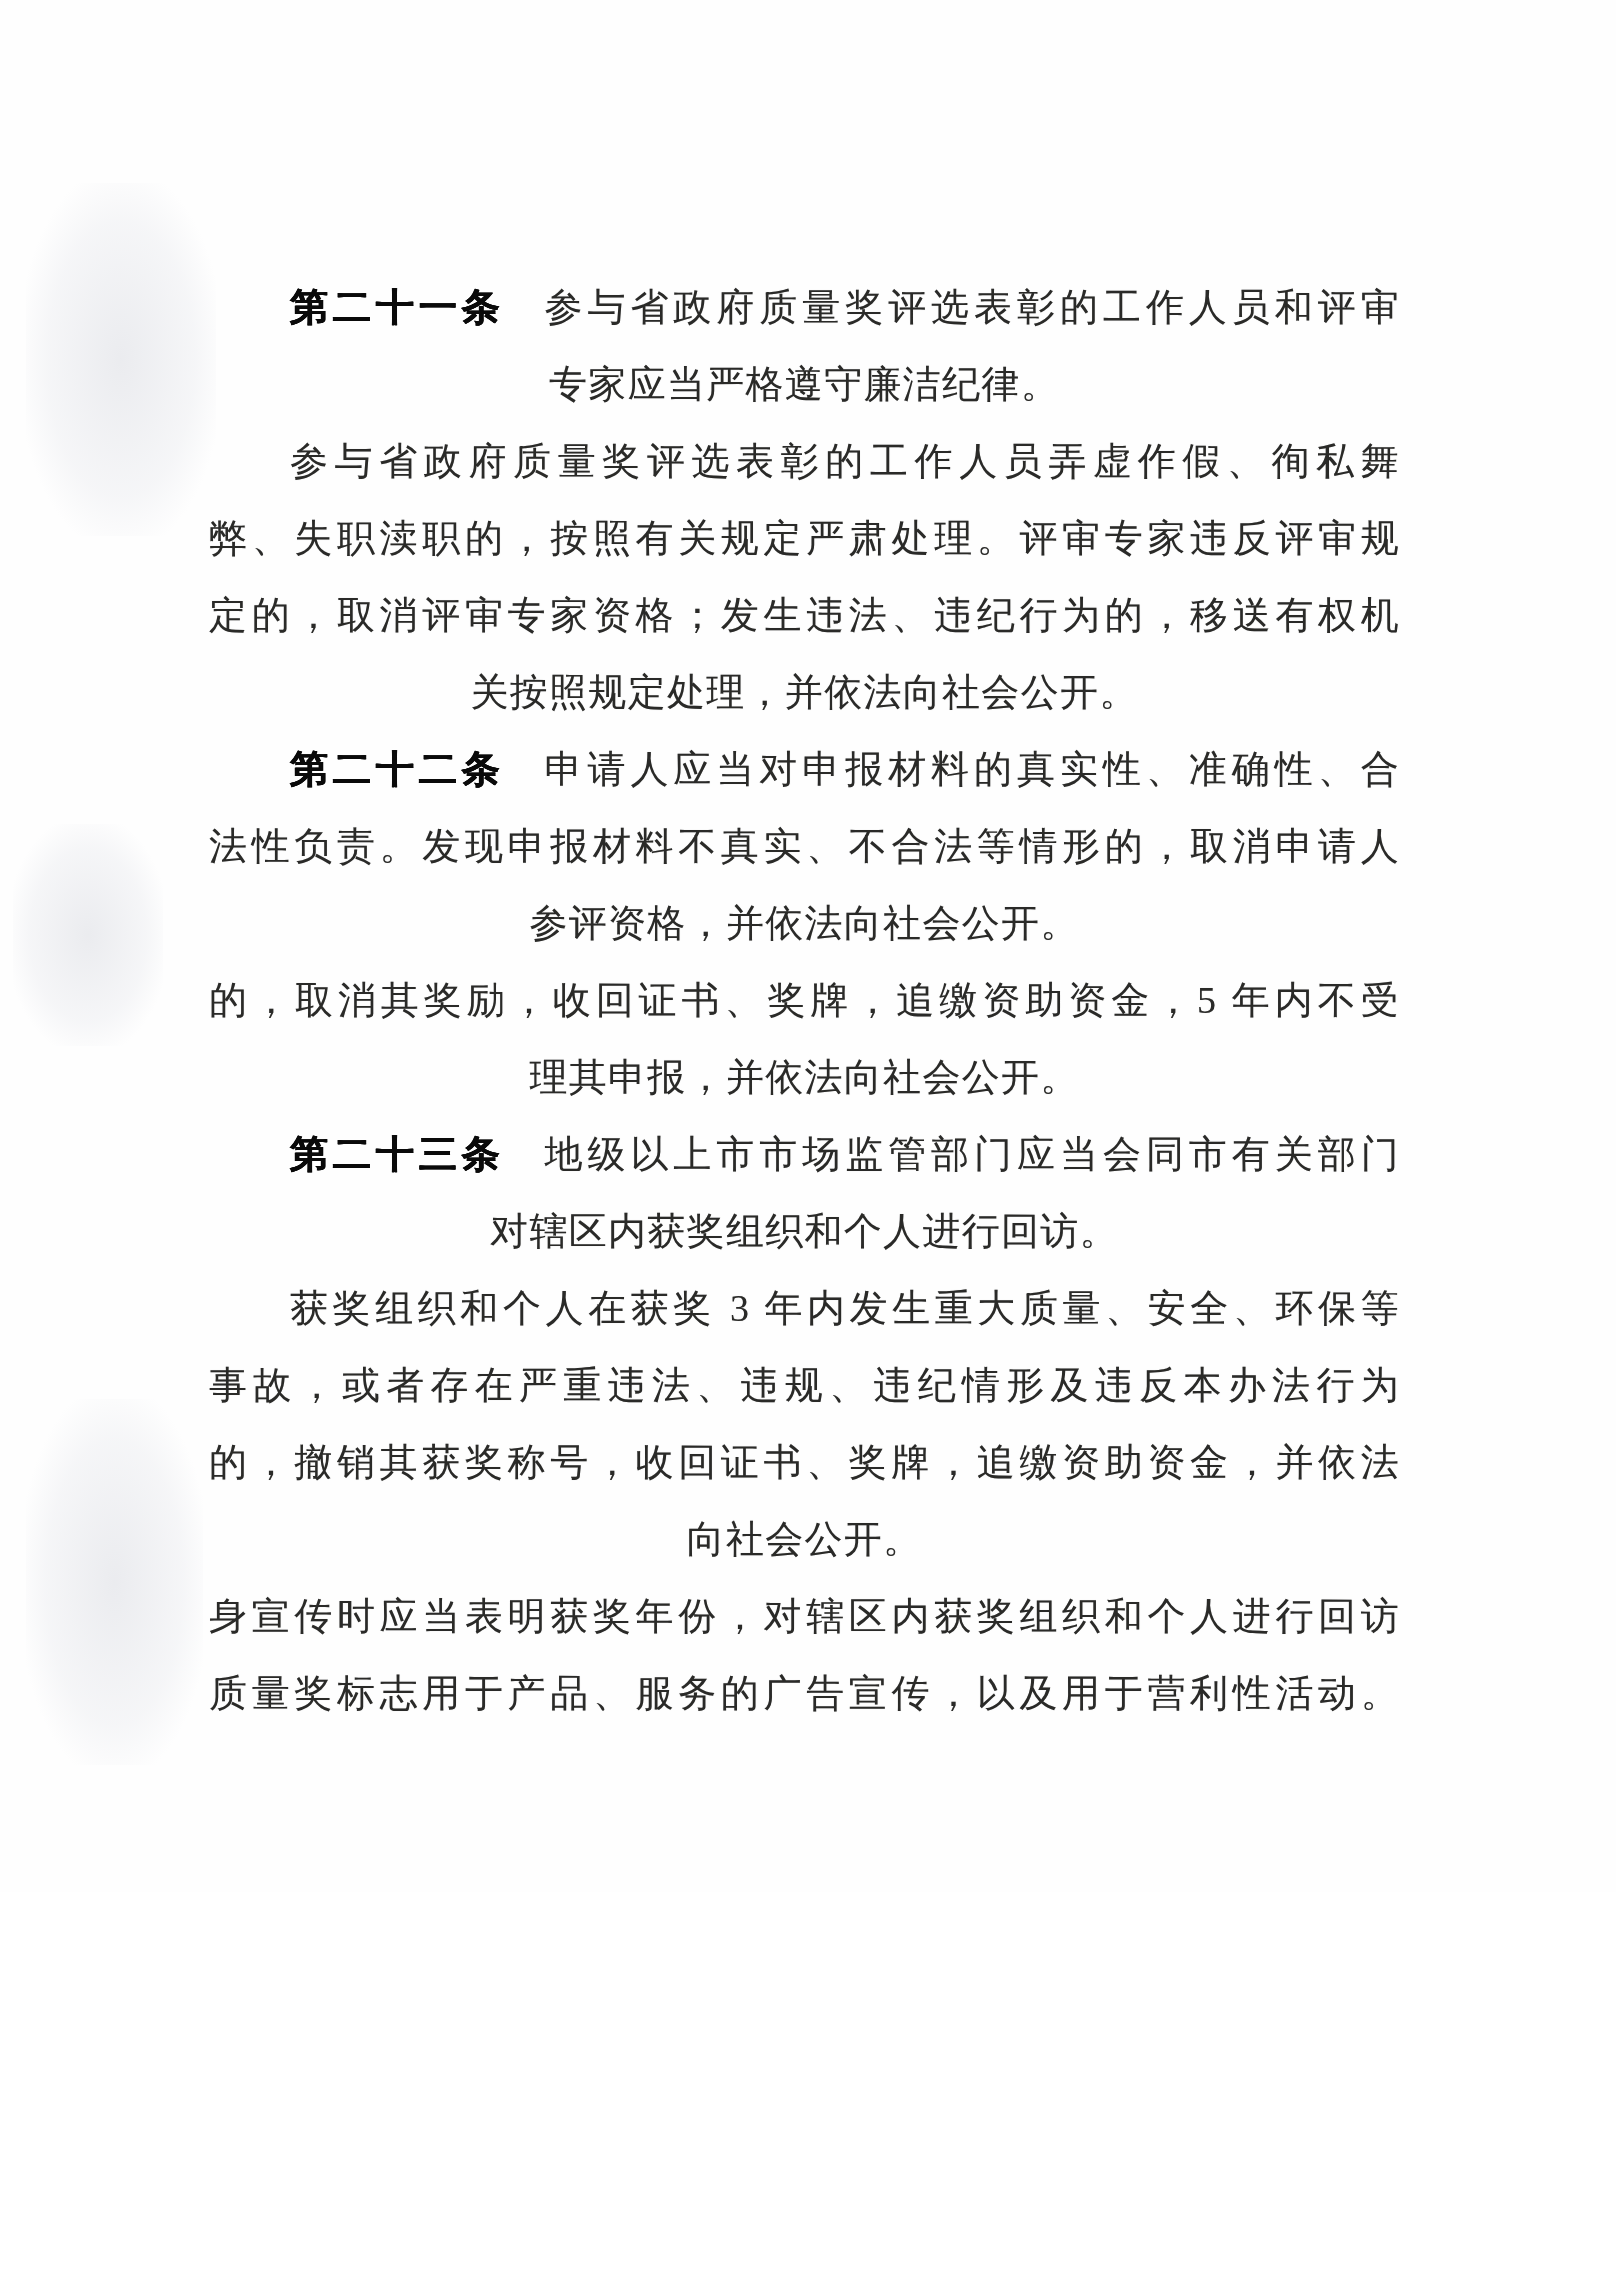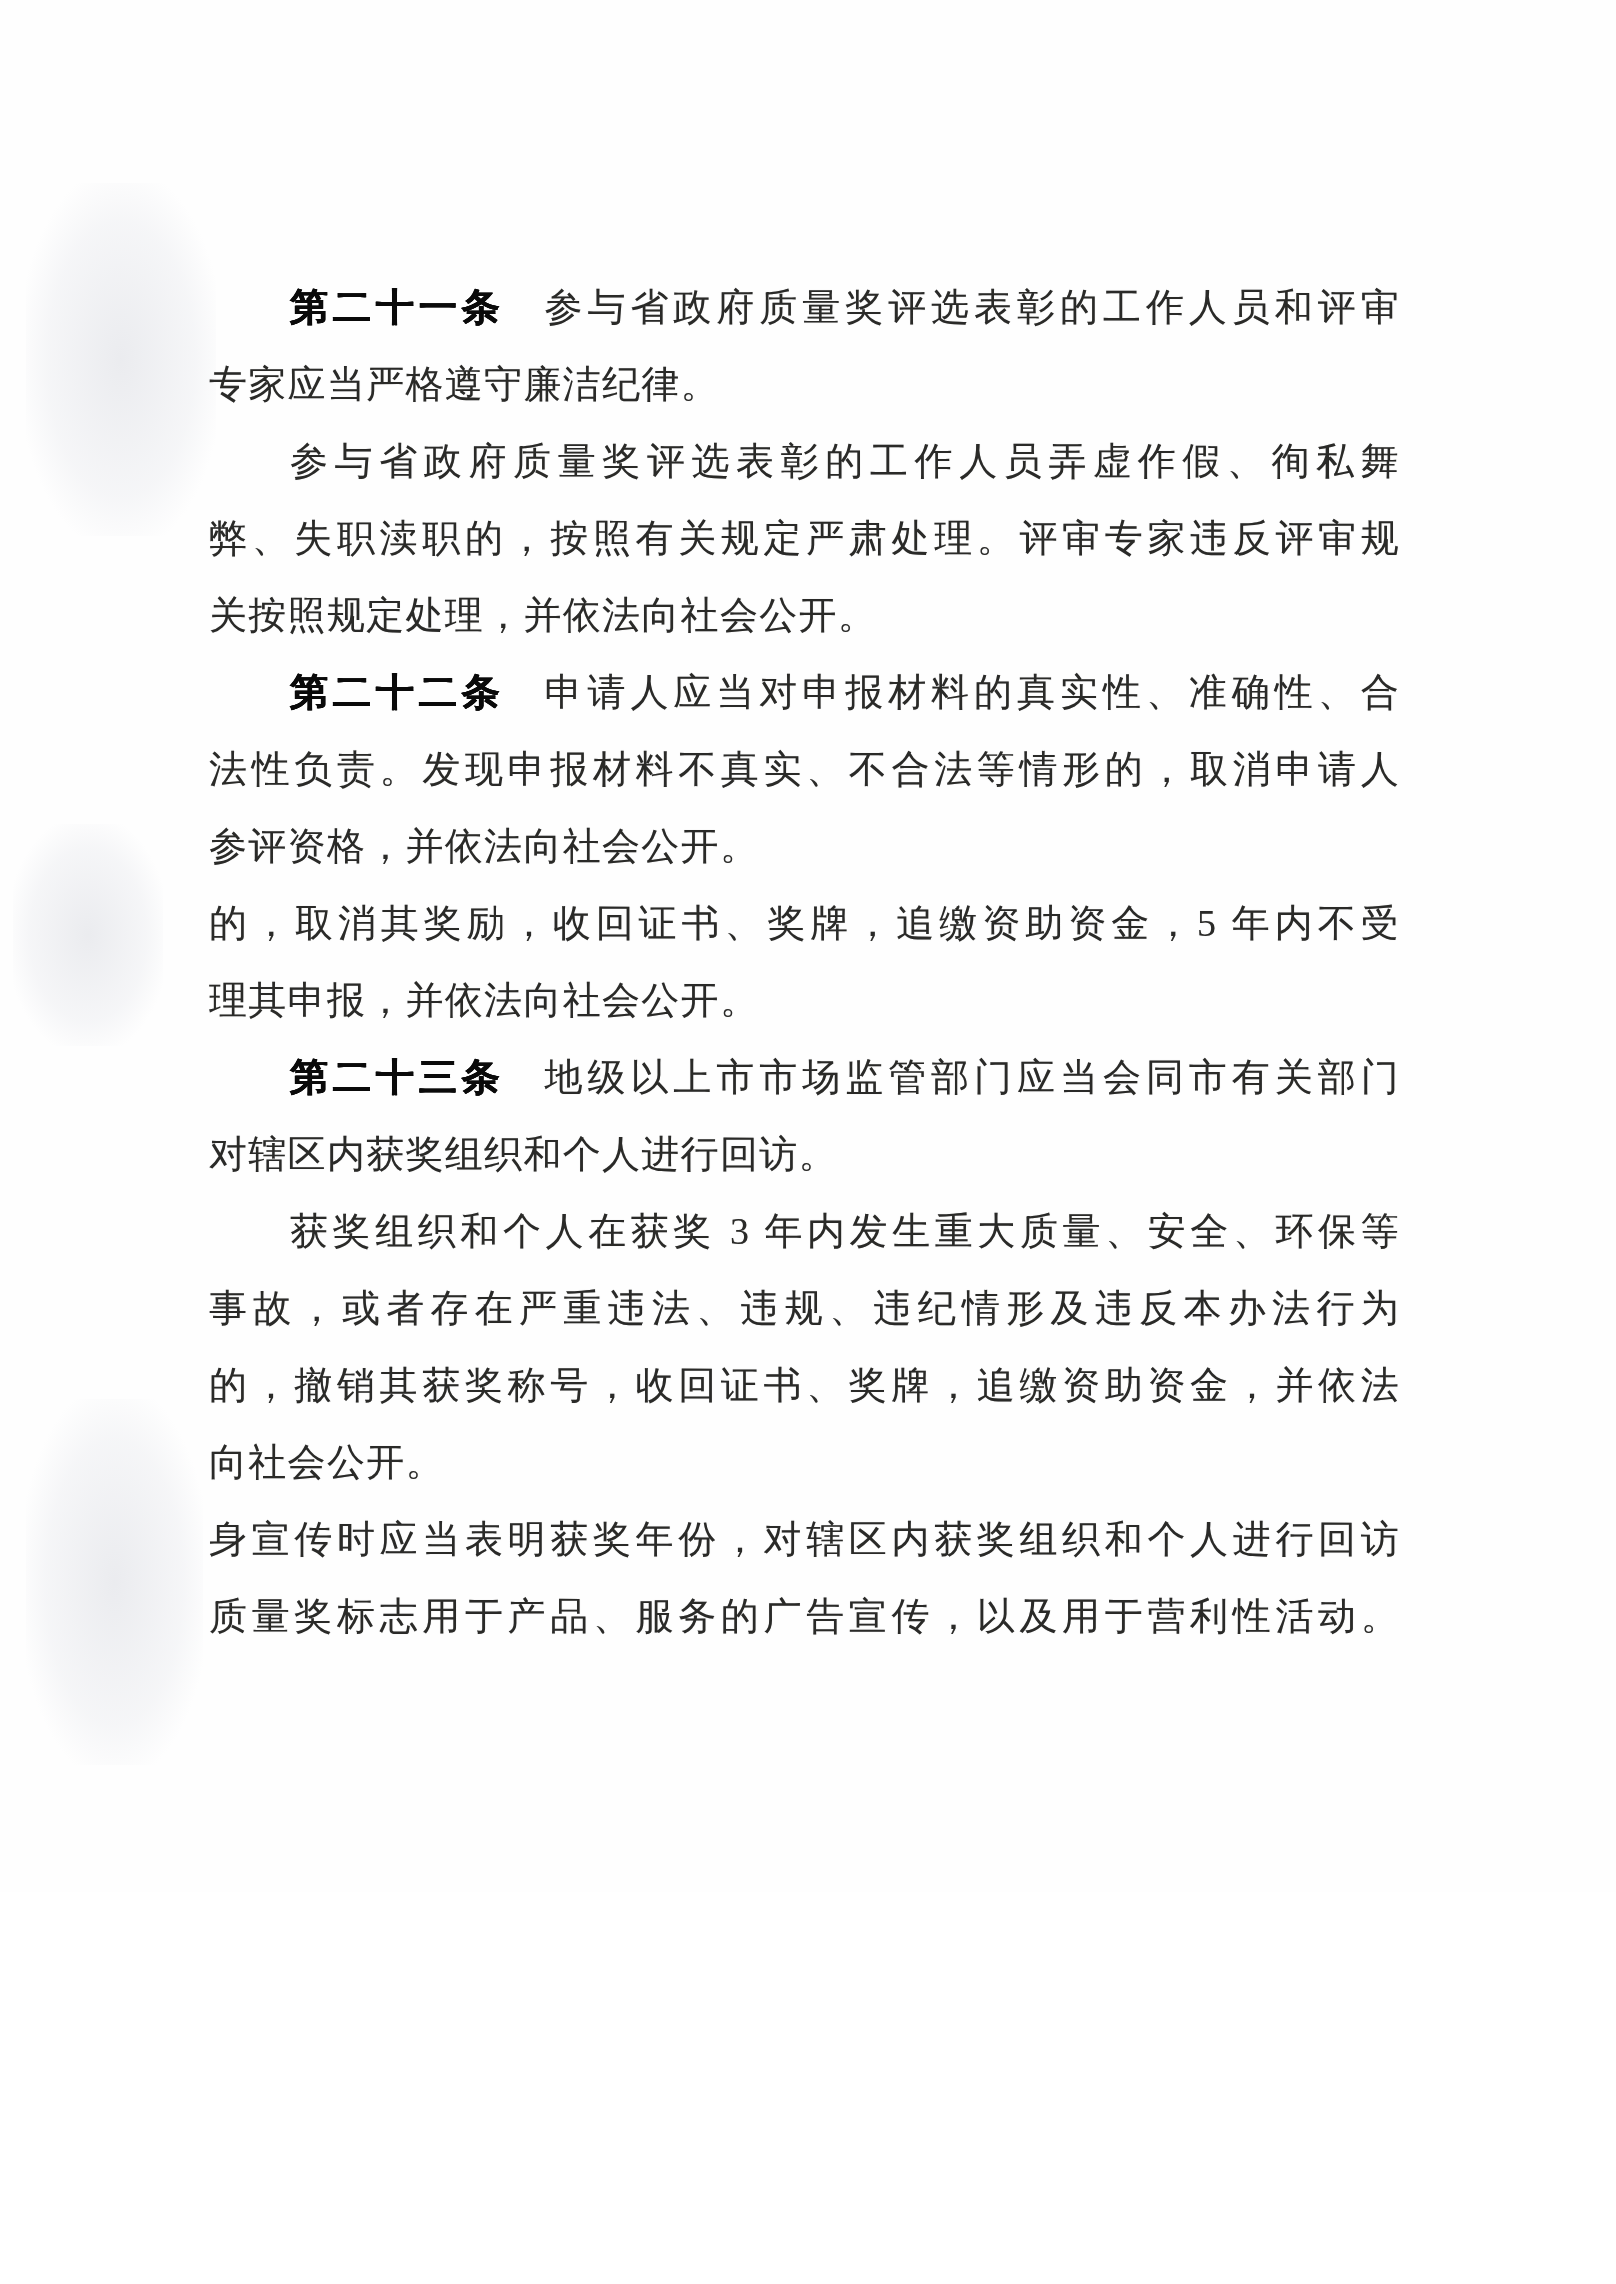--- a/index.html
+++ b/index.html
@@ -43,21 +43,21 @@
     color: #29292б;
     color: #2a2a28;
   }
   .para { margin: 0; }
   .line {
     height: 77px;
     line-height: 77px;
     font-size: 38px;
     letter-spacing: 1.3px;
     white-space: nowrap;
-    text-align: left;
+    text-align: center;
     text-shadow: 0 0 0.7px rgba(70,70,70,0.35);
   }
   .line.just {
     white-space: normal;
     text-align: justify;
     text-align-last: justify;
     text-justify: inter-character;
   }
   .line.indent { text-indent: 81px; }
   .head {
@@ -88,20 +88,21 @@
   <div class="smudge s5"></div>
 
   <div class="text-block">
       <div class="para">
         <div class="line indent just"><span class="head">第二十一条</span><span class="gap"></span><span>参与省政府质量奖评选表彰的工作人员和评审</span></div>
         <div class="line">专家应当严格遵守廉洁纪律。</div>
       </div>
       <div class="para">
         <div class="line indent just">参与省政府质量奖评选表彰的工作人员弄虚作假、徇私舞</div>
         <div class="line just">弊、失职渎职的，按照有关规定严肃处理。评审专家违反评审规</div>
+        <div class="line just">定的，取消评审专家资格；发生违法、违纪行为的，移送有权机</div>
         <div class="line">关按照规定处理，并依法向社会公开。</div>
       </div>
       <div class="para">
         <div class="line indent just"><span class="head">第二十二条</span><span class="gap"></span><span>申请人应当对申报材料的真实性、准确性、合</span></div>
         <div class="line just">法性负责。发现申报材料不真实、不合法等情形的，取消申请人</div>
         <div class="line">参评资格，并依法向社会公开。</div>
       </div>
       <div class="para">
         <div class="line just">的，取消其奖励，收回证书、奖牌，追缴资助资金，5 年内不受</div>
         <div class="line">理其申报，并依法向社会公开。</div>

